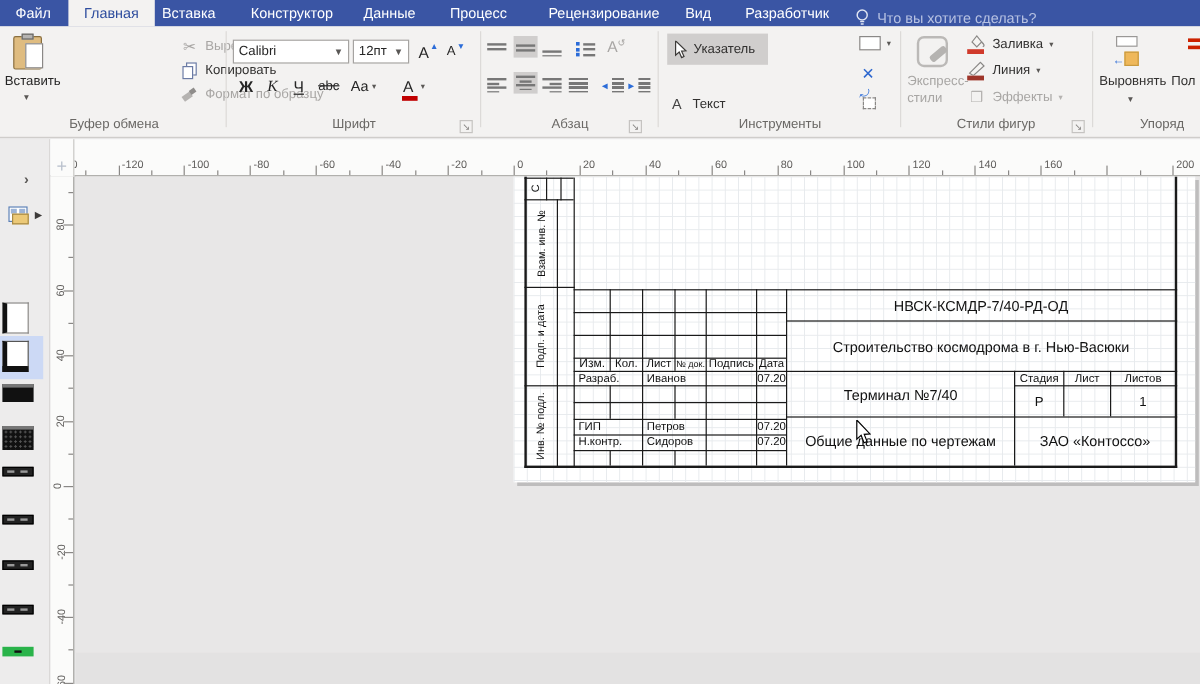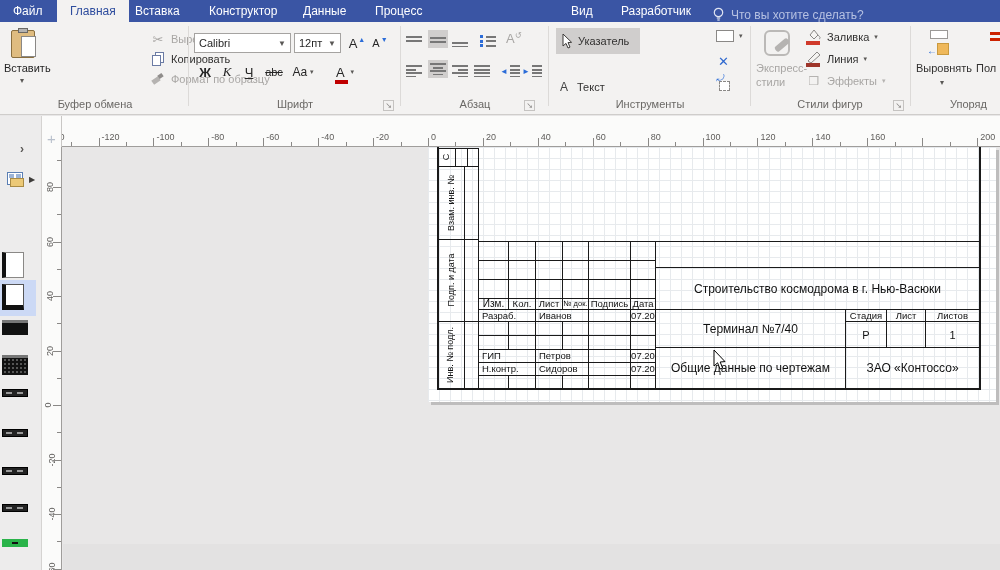--- a/index.html
+++ b/index.html
@@ -62,20 +62,21 @@
 </head>
 <body>
 
 <div id="titlebar">
   <div class="tab" style="left:0">Файл</div>
   <div class="tab active" style="left:57px">Главная</div>
   <div class="tab" style="left:122px">Вставка</div>
   <div class="tab" style="left:196px">Конструктор</div>
   <div class="tab" style="left:290px">Данные</div>
   <div class="tab" style="left:362px">Процесс</div>
+  <div class="tab" style="left:444px">Рецензирование</div>
   <div class="tab" style="left:558px">Вид</div>
   <div class="tab" style="left:608px">Разработчик</div>
   <div id="search-area" style="left:712px">
     <svg width="13" height="15" viewBox="0 0 13 15">
       <circle cx="6.5" cy="5.5" r="4.2" fill="none" stroke="#dfe4f2" stroke-width="1.2"></circle>
       <line x1="4.8" y1="11" x2="8.2" y2="11" stroke="#dfe4f2" stroke-width="1.2"></line>
       <line x1="5.3" y1="13" x2="7.7" y2="13" stroke="#dfe4f2" stroke-width="1.2"></line>
     </svg>
     <span>Что вы хотите сделать?</span>
   </div>
@@ -432,20 +433,21 @@
       <div class="cell cl" style="left:51px;top:216px;width:55px;height:11px;font-size:9.5px">Н.контр.</div>
       <div class="cell cl" style="left:108px;top:216px;width:51px;height:11px;font-size:9.5px">Сидоров</div>
       <div class="cell" style="left:203px;top:216px;width:24px;height:11px;font-size:9.5px">07.20</div>
 
       <div class="ln" style="left:227px;top:120px;width:326px;height:1px"></div>
       <div class="ln" style="left:227px;top:200px;width:326px;height:1px"></div>
       <div class="ln" style="left:417px;top:162px;width:1px;height:79px"></div>
       <div class="ln" style="left:417px;top:174px;width:136px;height:1px"></div>
       <div class="ln" style="left:458px;top:162px;width:1px;height:38px"></div>
       <div class="ln" style="left:497px;top:162px;width:1px;height:38px"></div>
+      <div class="cell" style="left:228px;top:95px;width:323px;height:25px;font-size:12px">НВСК-КСМДР-7/40-РД-ОД</div>
       <div class="cell" style="left:228px;top:121px;width:323px;height:41px;font-size:12px">Строительство космодрома в г. Нью-Васюки</div>
       <div class="cell" style="left:228px;top:163px;width:189px;height:37px;font-size:12px">Терминал №7/40</div>
       <div class="cell" style="left:418px;top:163px;width:40px;height:11px;font-size:9.5px">Стадия</div>
       <div class="cell" style="left:459px;top:163px;width:38px;height:11px;font-size:9.5px">Лист</div>
       <div class="cell" style="left:498px;top:163px;width:53px;height:11px;font-size:9.5px">Листов</div>
       <div class="cell" style="left:418px;top:175px;width:40px;height:25px;font-size:11px">Р</div>
       <div class="cell" style="left:498px;top:175px;width:53px;height:25px;font-size:11px">1</div>
       <div class="cell" style="left:228px;top:201px;width:189px;height:40px;font-size:12px">Общие данные по чертежам</div>
       <div class="cell" style="left:418px;top:201px;width:133px;height:40px;font-size:12px">ЗАО «Контоссо»</div>
     </div>

